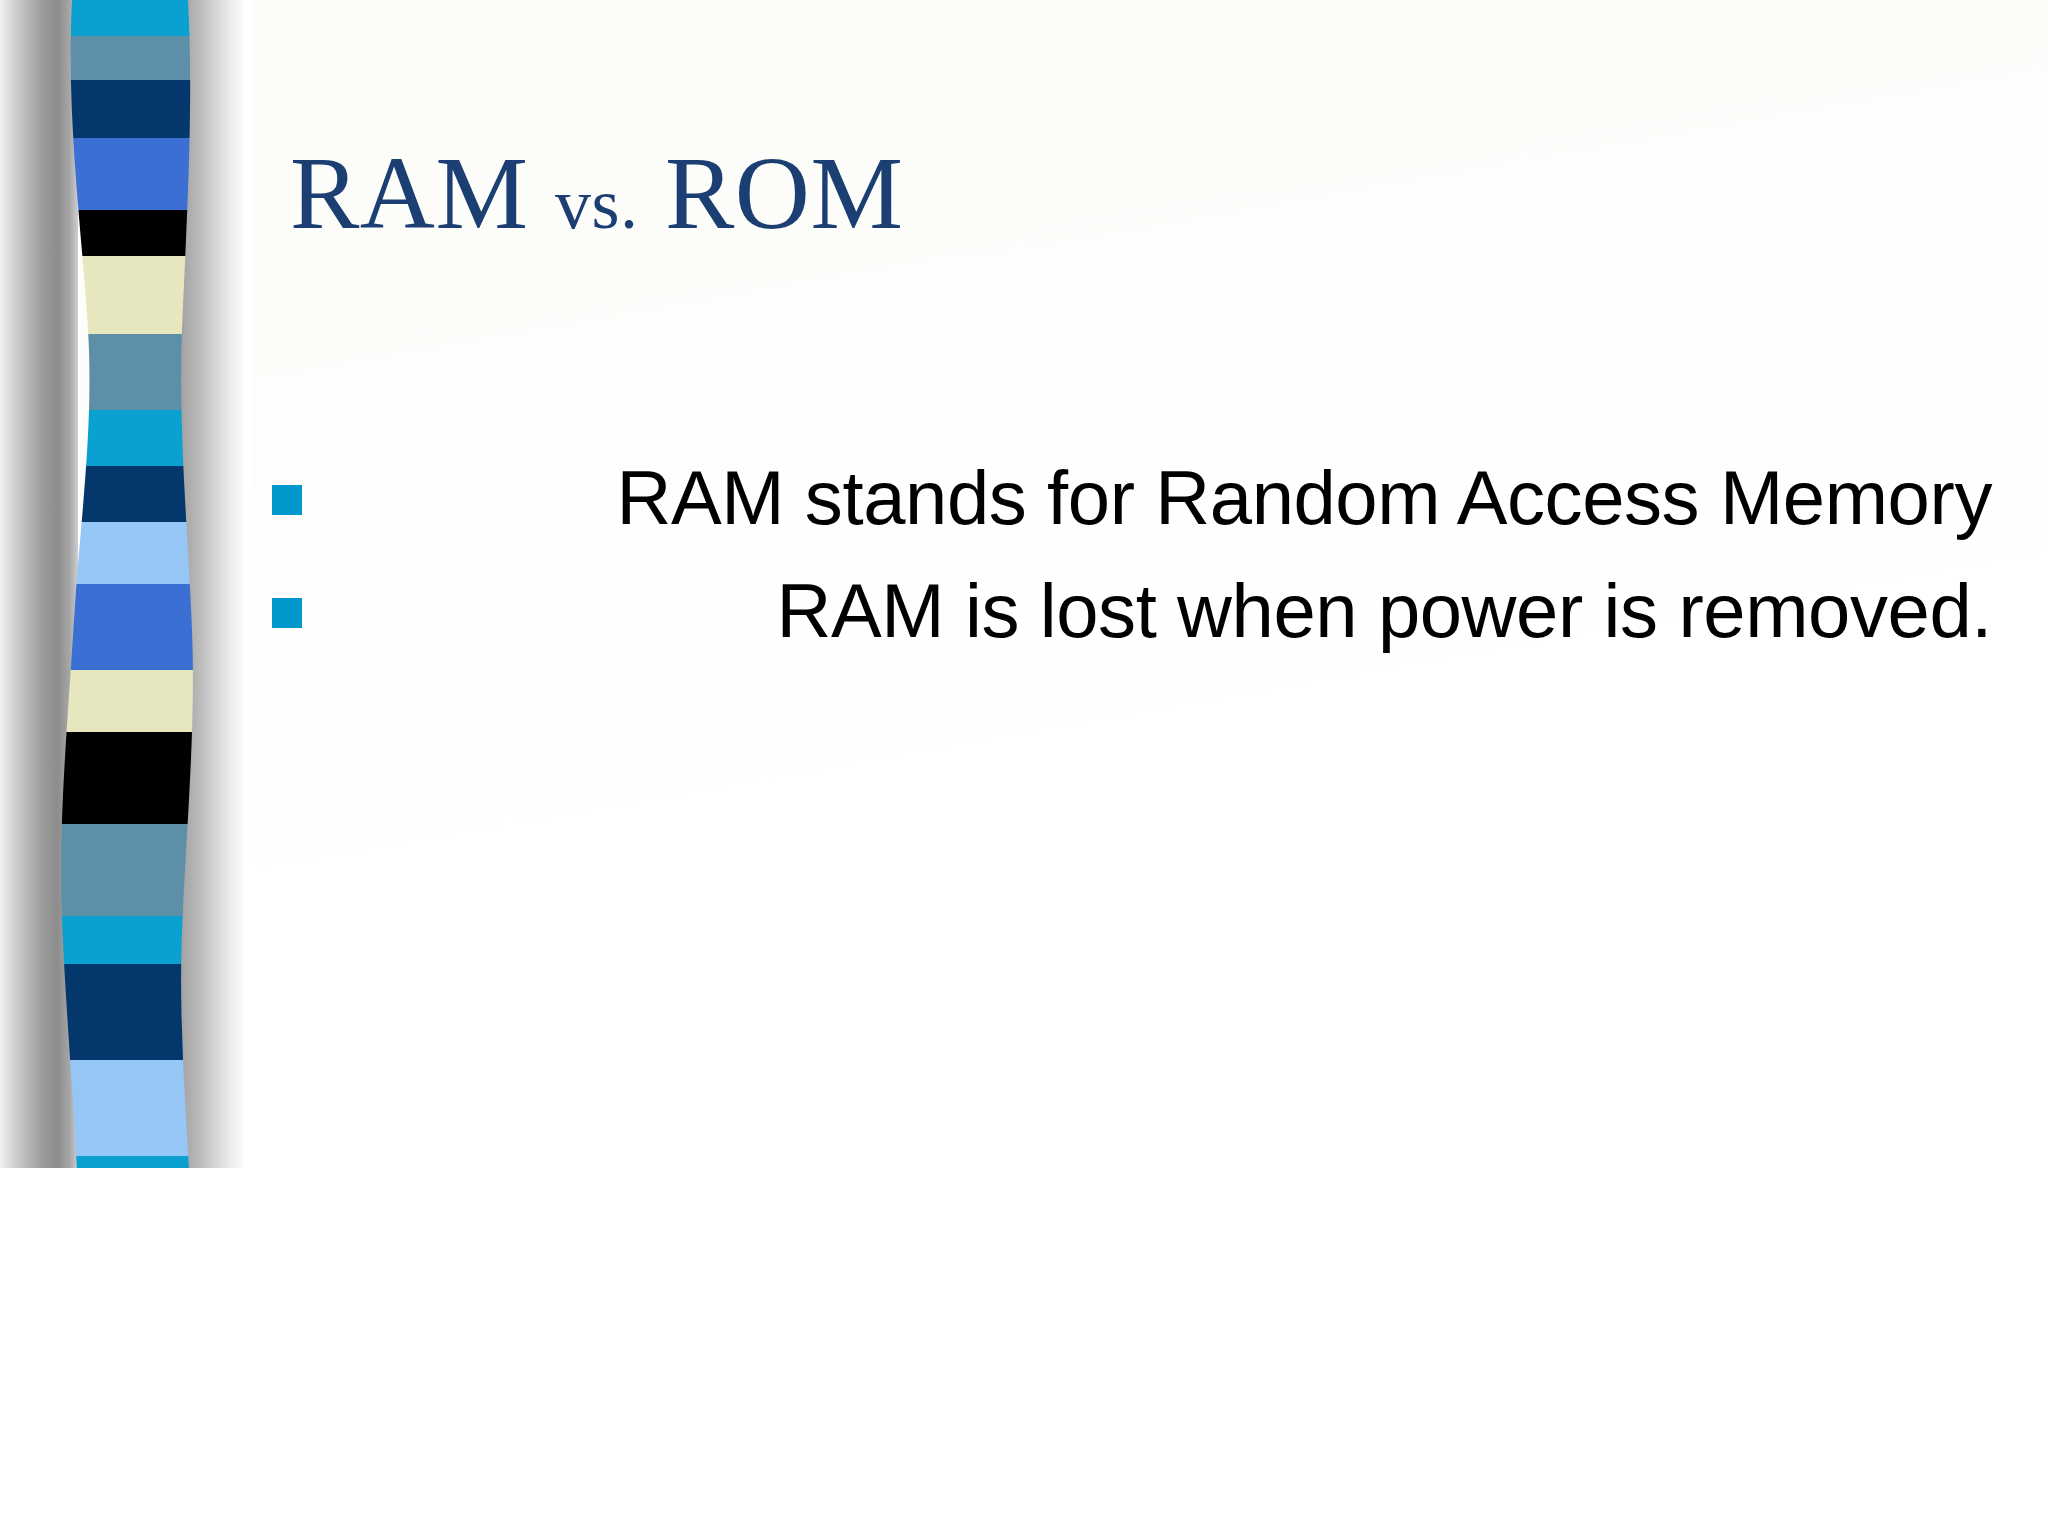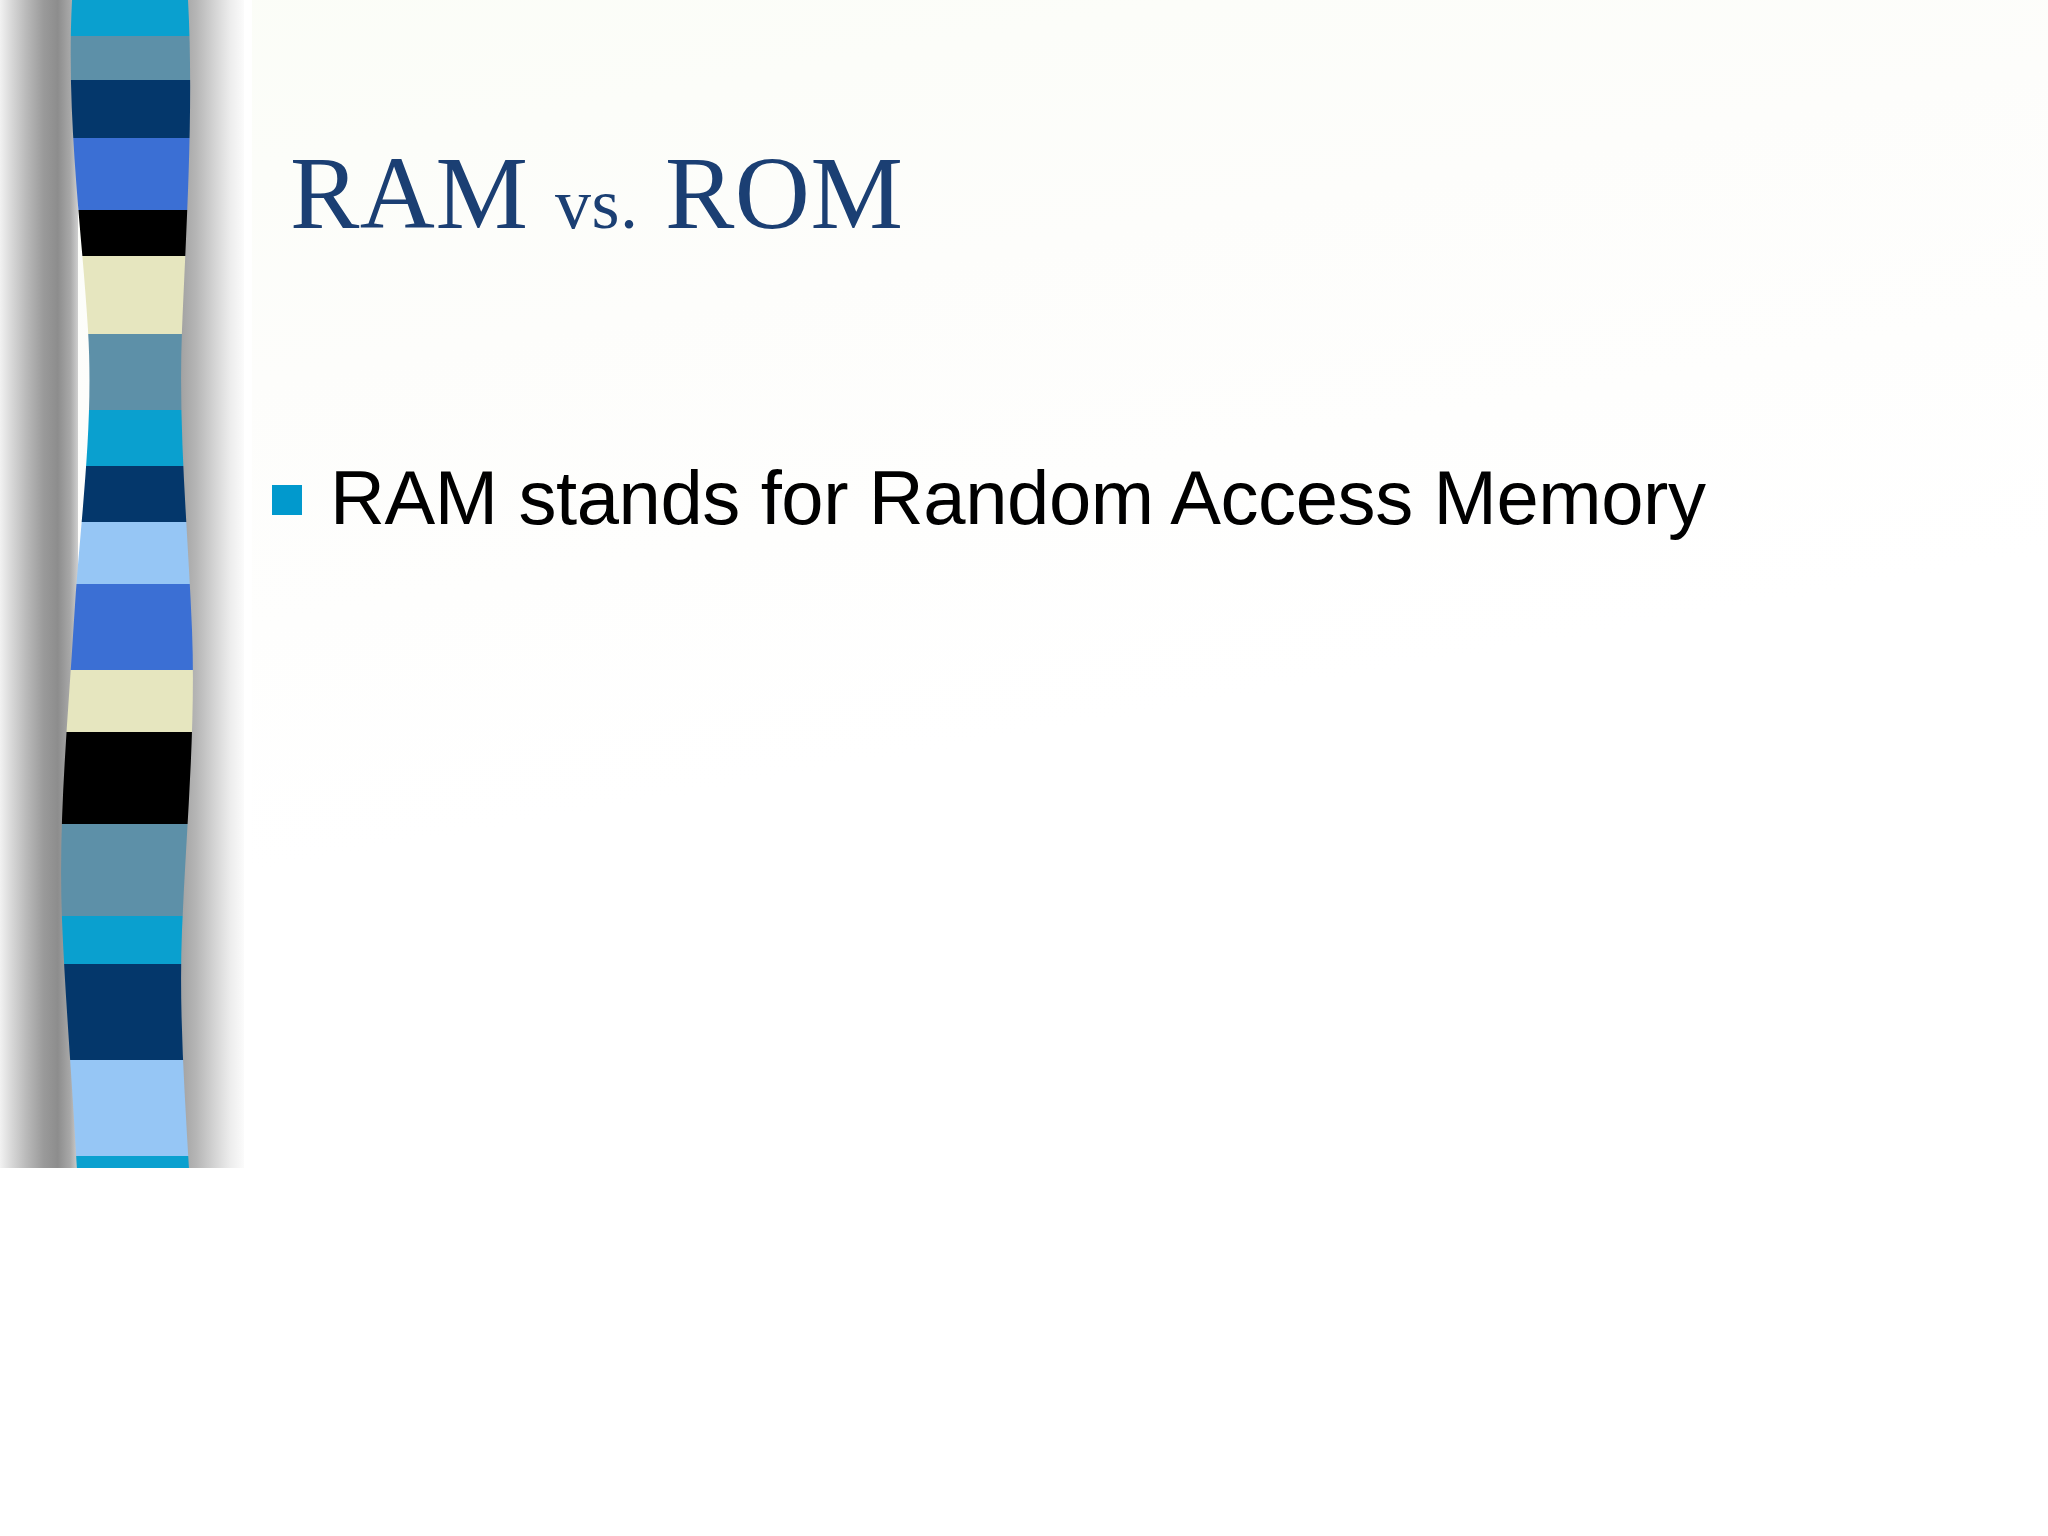--- a/index.html
+++ b/index.html
@@ -113,20 +113,21 @@
     margin-right: 28px;
   }
 
   .bullet-text {
     flex: 1 1 auto;
     font-family: "Liberation Sans", sans-serif;
     font-size: 76px;
     line-height: 1.14;
     color: #000000;
     letter-spacing: -0.4px;
+    text-align: right;
   }
 </style>
 </head>
 <body>
 
 <div id="slide">
 
   <div id="left-decoration">
     <div class="metal-column metal-left"></div>
     <div class="metal-column metal-right"></div>
@@ -183,16 +184,20 @@
     <div id="title"><span>RAM </span><span class="vs">vs.</span><span> ROM</span></div>
 
     <div id="bullets">
 
       <div class="bullet-row">
         <span class="bullet-marker"></span>
         <span class="bullet-text">RAM stands for Random Access Memory</span>
       </div>
 
 
+      <div class="bullet-row">
+        <span class="bullet-marker"></span>
+        <span class="bullet-text">RAM is lost when power is removed.</span>
+      </div>
 
     </div>
   </div>
 </div>
 
 </body></html>

